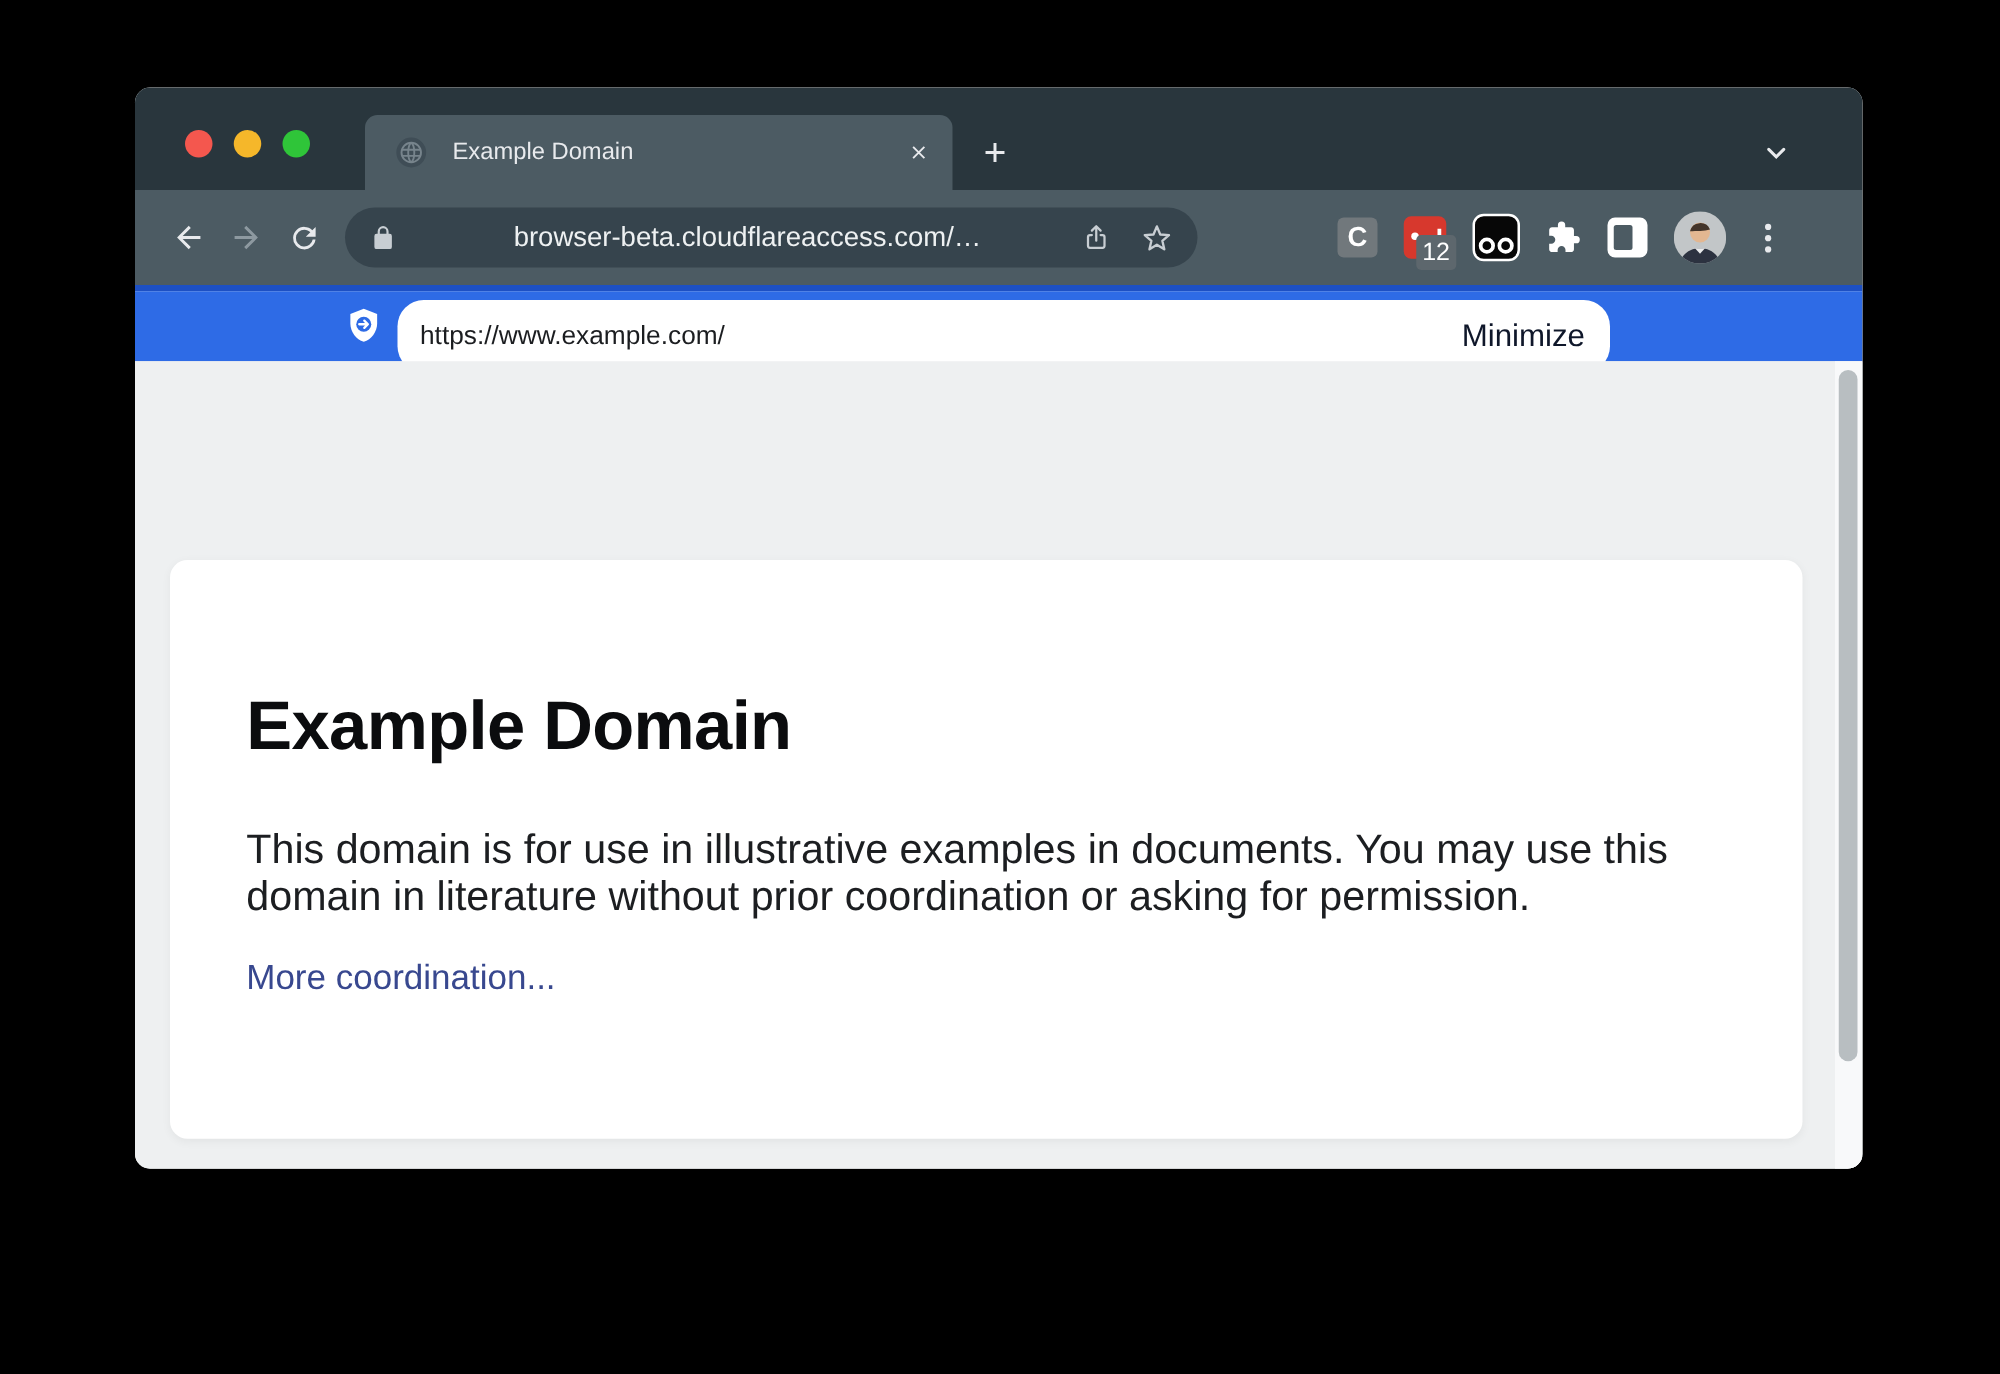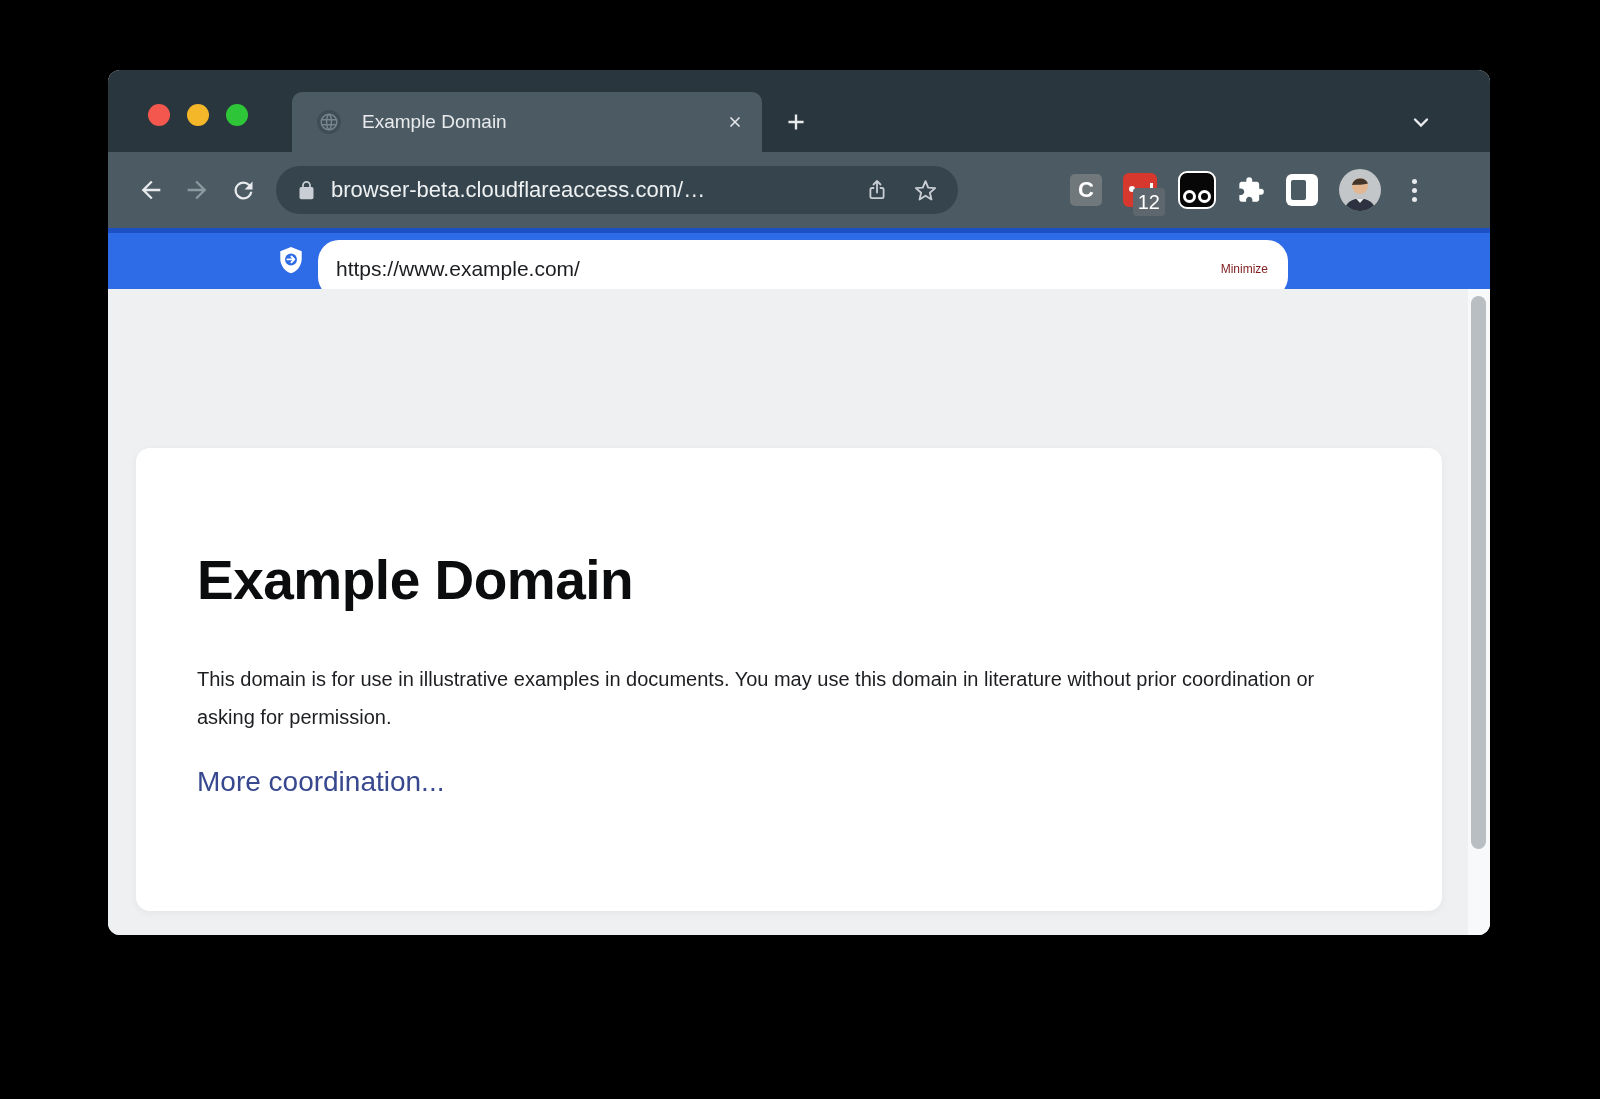--- a/index.html
+++ b/index.html
@@ -28,21 +28,21 @@
   .tab-title { color:#e8eaed; font-size:19px; margin-left:20px; flex:1; white-space:nowrap; overflow:hidden; }
   .icon-btn { display:grid; place-items:center; background:none; border:none; cursor:pointer; }
   .newtab { position:absolute; left:668px; top:32px; width:40px; height:40px; }
   .strip-chevron { position:absolute; right:48px; top:31px; width:42px; height:42px; }
 
   
   .toolbar { height:76px; background:#4c5b63; flex:0 0 auto; display:flex; align-items:center; padding:0 64px 0 20px; }
   .nav-btn { width:46px; height:46px; border-radius:50%; }
   .omnibox {
     width:682px; height:48px; margin:0 12px 0 10px; border-radius:24px;
-    background:#36444d; display:flex; align-items:center; padding:0 20px; cursor:text;
+    background:#36444d; display:flex; align-items:center; padding:0 20px; cursor:text;text-align:center;
   }
   .omni-url { color:#eef1f2; font-size:22px; font-weight:500; margin-left:14px; flex:1; white-space:nowrap; overflow:hidden; }
   .omni-actions { display:flex; align-items:center; gap:24px; }
 
   .ext-row { flex:1; display:flex; align-items:center; justify-content:flex-end; gap:21px; }
   .ext-c { width:32px; height:32px; border-radius:5px; background:#71787c; color:#fff;
            font-size:22px; font-weight:bold; display:grid; place-items:center; cursor:pointer; }
   .ext-red { position:relative; width:34px; height:34px; border-radius:6px; background:#d7382d; cursor:pointer; }
   .ext-red i { position:absolute; width:6px; height:6px; border-radius:50%; background:#fff; }
   .ext-red .d1{ left:6px;  top:13px; }
@@ -64,31 +64,31 @@
 
   
   .iso-strip { height:5px; background:#1d50c4; flex:0 0 auto; }
   .iso-bar { height:56px; background:#2e6be6; flex:0 0 auto; position:relative; }
   .shield { position:absolute; left:170px; top:13px; }
   .iso-field {
     position:absolute; left:210px; top:7px; width:970px; height:58px; border-radius:21px;
     background:#fff; display:flex; align-items:center; padding:0 18px; cursor:text;
   }
   .iso-url { color:#1b1d20; font-size:21px; flex:1; white-space:nowrap; }
-  .iso-min { background:none; border:none; color:#7f1d1d; font-size:12px; cursor:pointer; padding:4px 2px; }
+  .iso-min { background:none; border:none; color:#0f172a; font-size:25px; cursor:pointer; padding:4px 2px; }
 
   
   .content { flex:1; position:relative; background:#eef0f1; }
   .card {
     position:absolute; left:28px; top:159px; width:1306px; height:463px;
     background:#fff; border-radius:14px; padding:100px 0 0 61px;
     box-shadow:0 2px 8px rgba(0,0,0,.05);
   }
   .card h1 { font-size:55px; font-weight:700; color:#0b0c0e; letter-spacing:-.5px; }
-  .card p  { margin-top:48px; width:1150px; font-size:20px; line-height:38px; color:#1c1e21; }
+  .card p  { margin-top:48px; width:1150px; font-size:33px; line-height:38px; color:#1c1e21; }
   .card a  { display:inline-block; margin-top:30px; font-size:28px; color:#38488f; text-decoration:none; cursor:pointer; }
 
   .scroll-track { position:absolute; right:0; top:0; bottom:0; width:22px; background:#f8f9fa; }
   .scroll-thumb { position:absolute; left:3px; top:7px; width:15px; height:553px; border-radius:8px; background:#b8bec1; cursor:grab; }
 
   svg { display:block; }
 </style>
 </head>
 <body>
 

